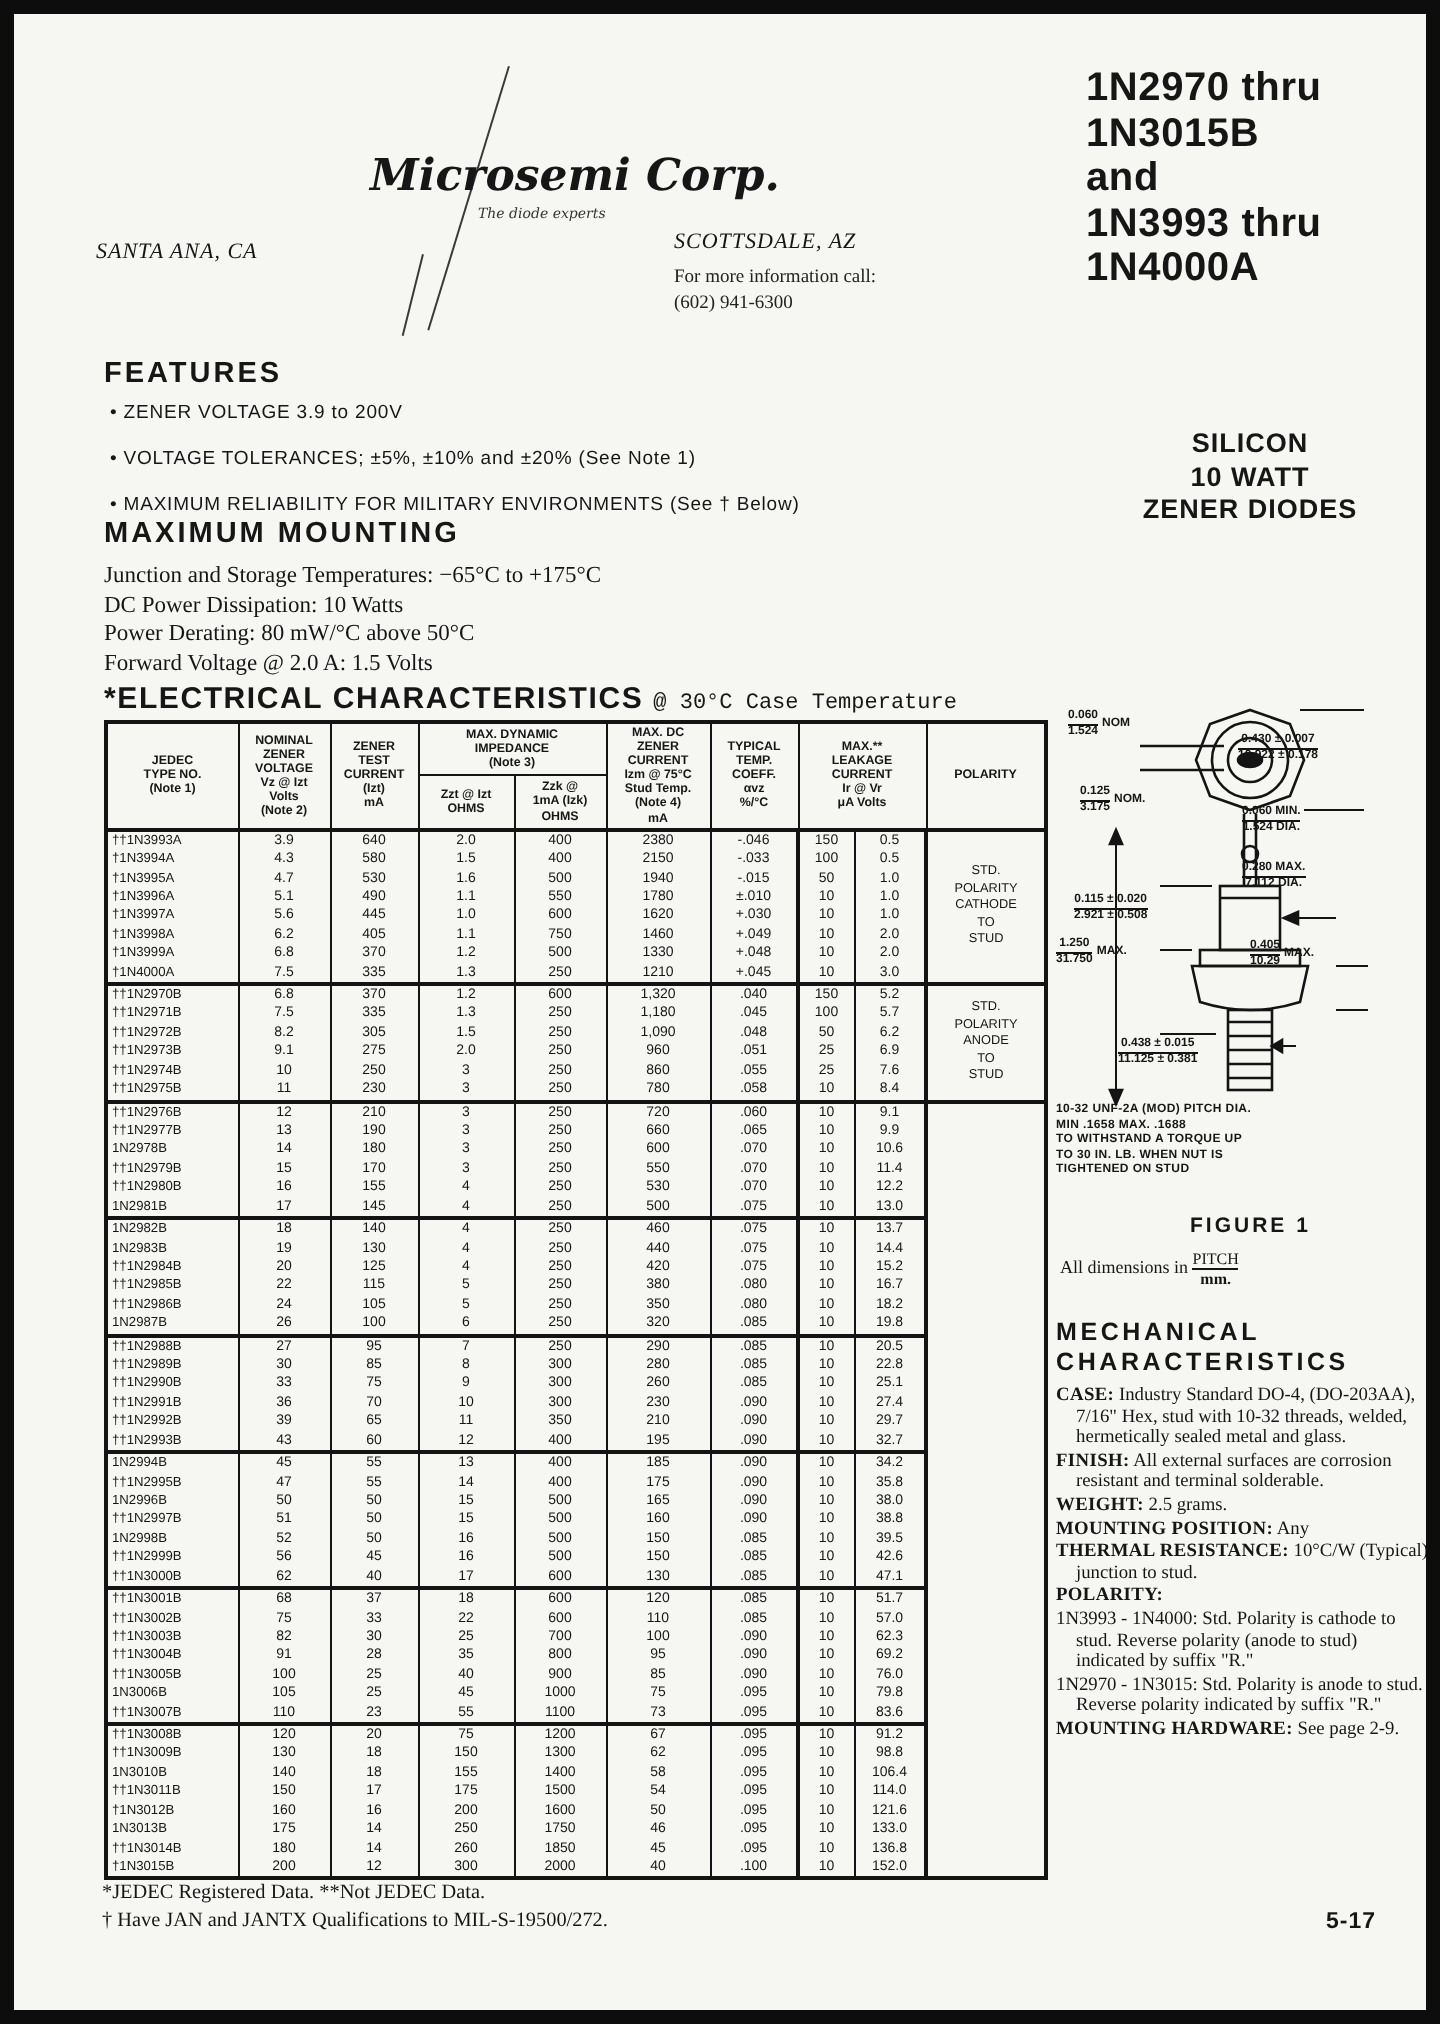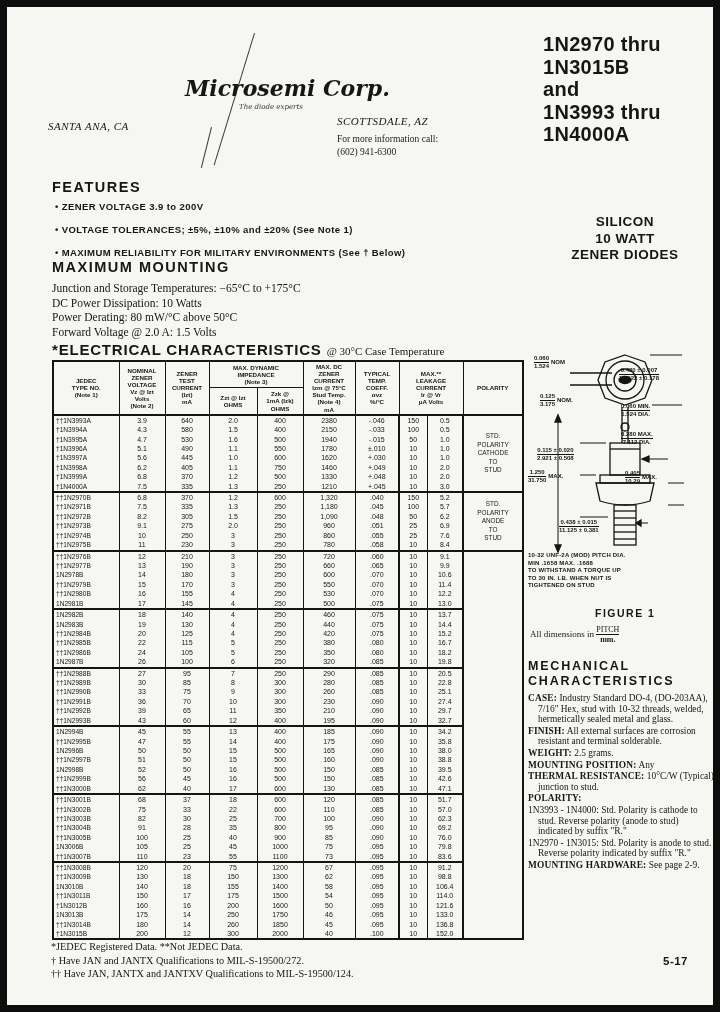--- a/index.html
+++ b/index.html
@@ -15,27 +15,27 @@
   #loc-left{left:41px;top:113px;}
   #loc-right{left:330px;top:108px;}
   .contact{font-family:"Liberation Serif",serif;font-size:9.5px;color:#222;}
   #contact1{left:330px;top:127px;}
   #contact2{left:330px;top:140px;}
   #partnums{left:536px;top:26px;width:160px;font-weight:bold;font-size:20px;line-height:22.5px;letter-spacing:.3px;}
   
   .h1{font-weight:bold;font-size:14.5px;letter-spacing:1.5px;}
   #features-title{left:45px;top:172px;}
   #features-list{left:48px;top:194px;width:430px;}
-  #features-list div{font-weight:bold;font-size:9.5px;letter-spacing:.4px;margin-bottom:12px;}
+  #features-list div{font-weight:normal;font-size:9.5px;letter-spacing:.4px;margin-bottom:12px;}
   #product{left:540px;top:207px;width:156px;text-align:center;font-weight:bold;font-size:13.5px;line-height:16.5px;letter-spacing:.5px;}
   #ratings-title{left:45px;top:252px;}
   #ratings-lines{left:45px;top:274px;width:400px;font-family:"Liberation Serif",serif;font-size:11.5px;line-height:14.6px;}
   
   #elec-title{left:45px;top:334px;font-weight:bold;font-size:15px;letter-spacing:.8px;}
-  #elec-title span.sfx{font-weight:normal;font-family:Liberation Serif, serif;font-size:11px;letter-spacing:0;}
+  #elec-title span.sfx{font-weight:normal;font-family:Liberation Mono, monospace;font-size:11px;letter-spacing:0;}
   #elec-table{left:45px;top:353px;}
   table{border-collapse:collapse;table-layout:fixed;width:470px;border:2px solid #141414;}
   th{font-size:6.2px;line-height:7.1px;font-weight:bold;border:1px solid #141414;padding:1px 0;
      white-space:pre-line;vertical-align:middle;text-align:center;}
   thead{border-bottom:2px solid #141414;}
   td{font-size:7px;line-height:9.42px;height:9.42px;border-left:1px solid #141414;border-right:1px solid #141414;
      padding:0;text-align:center;vertical-align:middle;white-space:nowrap;overflow:hidden;}
   td.c-type{text-align:left;padding-left:2px;font-size:6.6px;}
   td.c-pol{font-size:6.4px;line-height:8.5px;white-space:pre-line;border-left:2px solid #141414;}
   td.c-tc{border-left:1px solid #141414;}
@@ -856,17 +856,16 @@
         <div><b>POLARITY:</b></div>
         <div>1N3993 - 1N4000: Std. Polarity is cathode to stud. Reverse polarity (anode to stud) indicated by suffix "R."</div>
         <div>1N2970 - 1N3015: Std. Polarity is anode to stud. Reverse polarity indicated by suffix "R."</div>
         <div><b>MOUNTING HARDWARE:</b> See page 2-9.</div>
       </div>
   </div>
 
   <div class="abs" id="footnotes">
       <div>*JEDEC Registered Data.    **Not JEDEC Data.</div>
       <div>† Have JAN and JANTX Qualifications to MIL-S-19500/272.</div>
-      <div>†† Have JAN, JANTX and JANTXV Qualifications to MIL-S-19500/124.</div>
     </div>
   <div class="abs" id="page-num">5-17</div>
 
 </div>
 
 </body></html>

